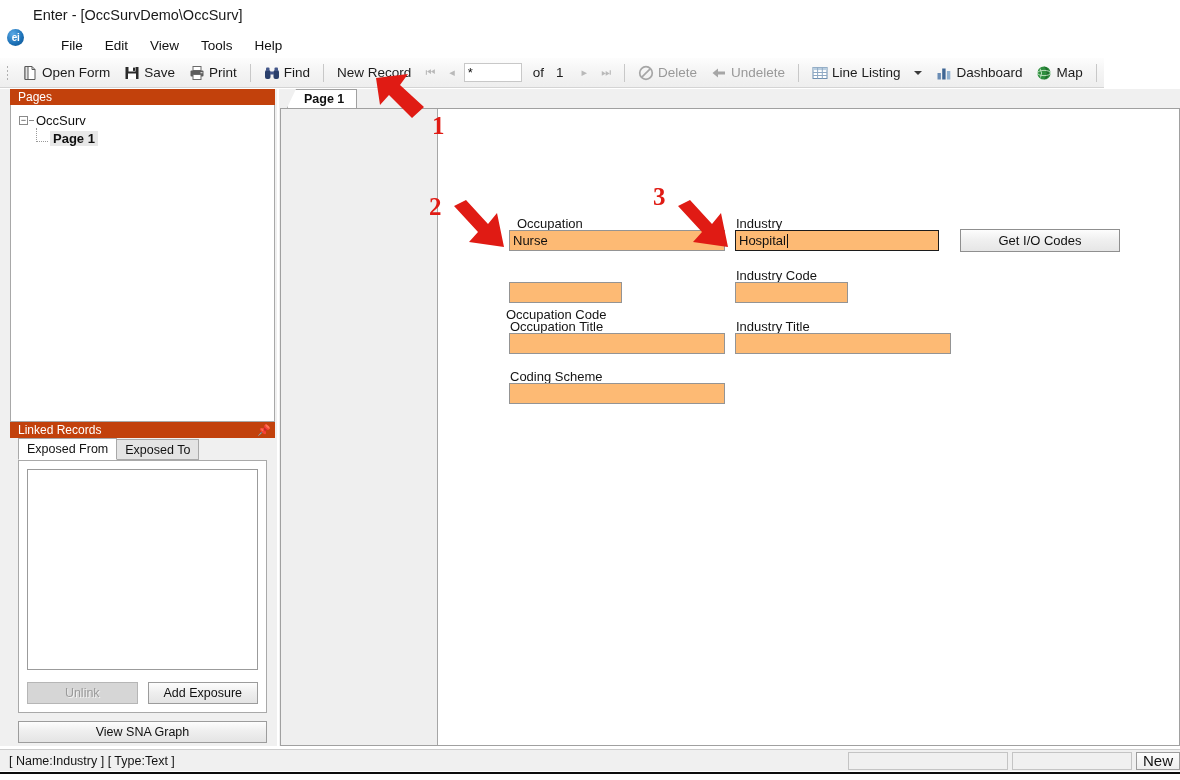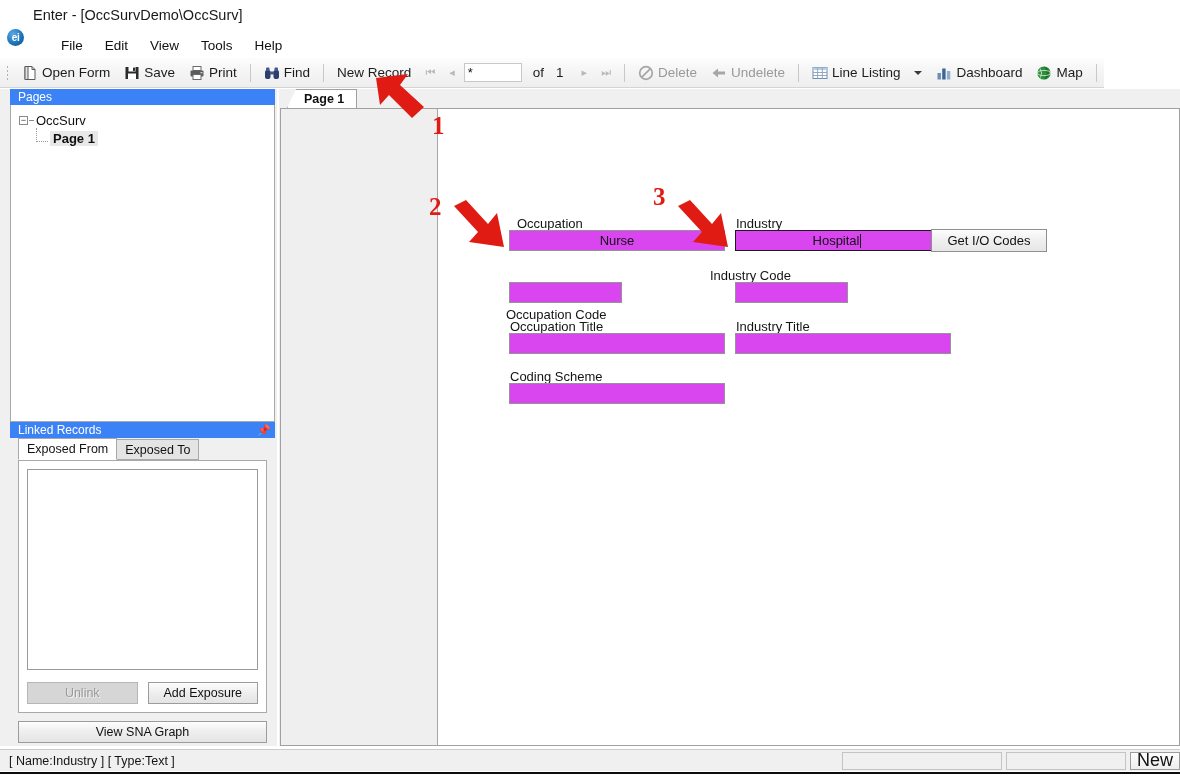--- a/index.html
+++ b/index.html
@@ -107,21 +107,21 @@
     border-top: 4px solid #3a3a3a;
     margin: 0 7px;
   }
 
   
   .left-dock {
     position: absolute; left: 0; top: 89px; width: 277px; height: 657px;
     background: #f0f0f0;
   }
   .panel-caption {
-    height: 16px; background: #3b82f6;
+    height: 16px; background: #c2410c;
     display: flex; align-items: center; justify-content: space-between;
     padding: 0 4px 0 8px;
   }
   .panel-caption-text {
     font-size: 12px; color: #ffffff; white-space: nowrap;
   }
   .pin-icon { font-size: 11px; color: #ffffff; line-height: 1; }
 
   .pages-panel {
     position: absolute; left: 10px; top: 0; width: 265px; height: 333px;
@@ -228,27 +228,26 @@
   .form-left-pane {
     position: absolute; left: 0; top: 0; width: 157px; bottom: 0;
     background: #efefef; border-right: 1px solid #a6a6a6;
   }
 
   
   .field-label {
     position: absolute; font-size: 13px; color: #141414; white-space: nowrap;
   }
   .field-input {
-    position: absolute; background: #d946ef;
+    position: absolute; background: #fdba74;
     border: 1px solid #949494;
     font-size: 13px; color: #101010;
     padding: 0 3px;
     display: flex; align-items: center;
     font-family: "Liberation Sans", sans-serif;
-    justify-content: center;
   }
   .field-input.focused { border: 1px solid #1c1c1c; }
   .caret {
     display: inline-block; width: 1px; height: 14px;
     background: #111; margin-left: 1px;
   }
   .form-btn {
     position: absolute;
     border: 1px solid #8f8f8f;
     background: linear-gradient(to bottom, #fdfdfd, #f0f0f0 45%, #e6e6e6 100%);
@@ -274,21 +273,21 @@
     font-size: 12.5px; color: #141414;
     white-space: nowrap; overflow: hidden;
   }
   .sb-main { flex: 1 1 auto; border-color: transparent; background: transparent; }
   .sb-box1 { width: 160px; }
   .sb-box2 { width: 120px; }
   .sb-new {
     height: 18px; padding: 0 6px; margin-left: 2px;
     border: 1px solid #9c9c9c;
     background: linear-gradient(to bottom,#fdfdfd,#eeeeee);
-    font-size: 18px; color: #111;
+    font-size: 15px; color: #111;
     display: flex; align-items: center; white-space: nowrap;
   }
   .bottom-edge {
     position: absolute; left: 0; bottom: 0; width: 1180px; height: 8px;
     background: #ffffff;
     border-top: 2px solid #0c0c0c;
   }
 
   
   .annot { position: absolute; pointer-events: none; }
@@ -497,28 +496,28 @@
       <div class="field-input" style="left:228px; top:121px; width:216px; height:21px;">
         <span>Nurse</span>
       </div>
 
       <span class="field-label" style="left:455px; top:107px;">Industry</span>
       <div class="field-input focused" style="left:454px; top:121px; width:204px; height:21px;">
         <span>Hospital</span>
           <span class="caret"></span>
       </div>
 
-      <div class="form-btn" style="left:650px; top:120px; width:116px; height:23px;">Get I/O Codes</div>
+      <div class="form-btn" style="left:679px; top:120px; width:160px; height:23px;">Get I/O Codes</div>
 
       <span class="field-label" style="left:225px; top:159px;margin-top:39px;">Occupation Code</span>
       <div class="field-input" style="left:228px; top:173px; width:113px; height:21px;">
         <span></span>
       </div>
 
-      <span class="field-label" style="left:429px; top:159px;">Industry Code</span>
+      <span class="field-label" style="left:455px; top:159px;">Industry Code</span>
       <div class="field-input" style="left:454px; top:173px; width:113px; height:21px;">
         <span></span>
       </div>
 
       <span class="field-label" style="left:229px; top:210px;">Occupation Title</span>
       <div class="field-input" style="left:228px; top:224px; width:216px; height:21px;">
         <span></span>
       </div>
 
       <span class="field-label" style="left:455px; top:210px;">Industry Title</span>

